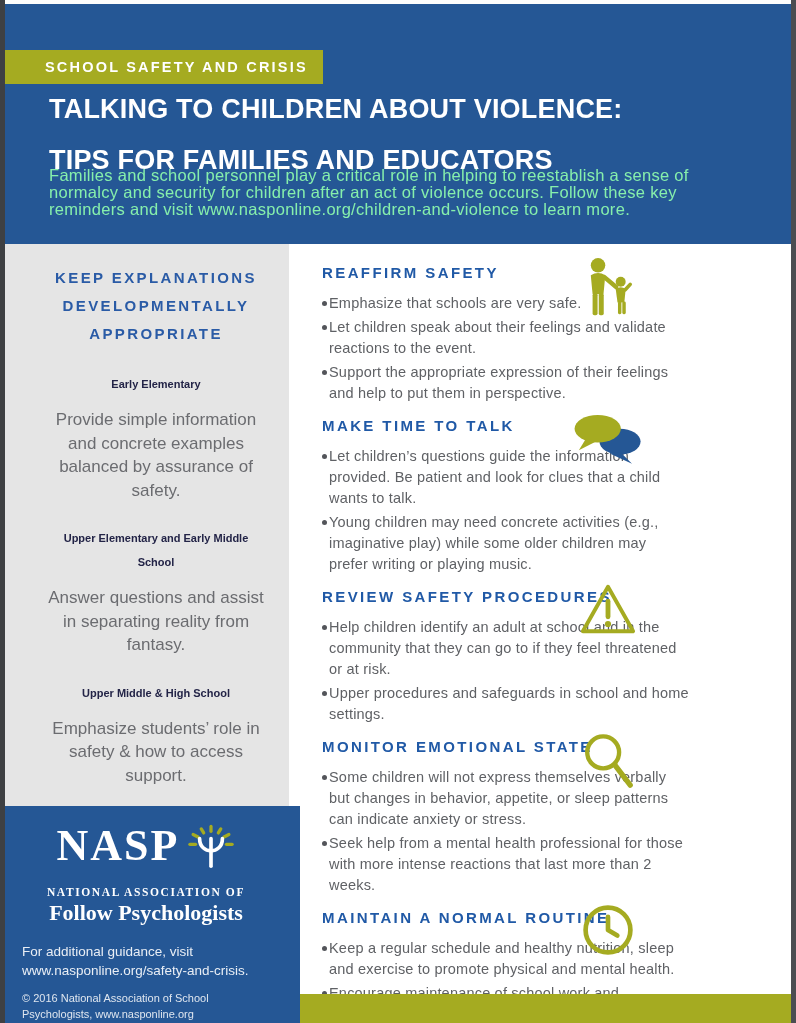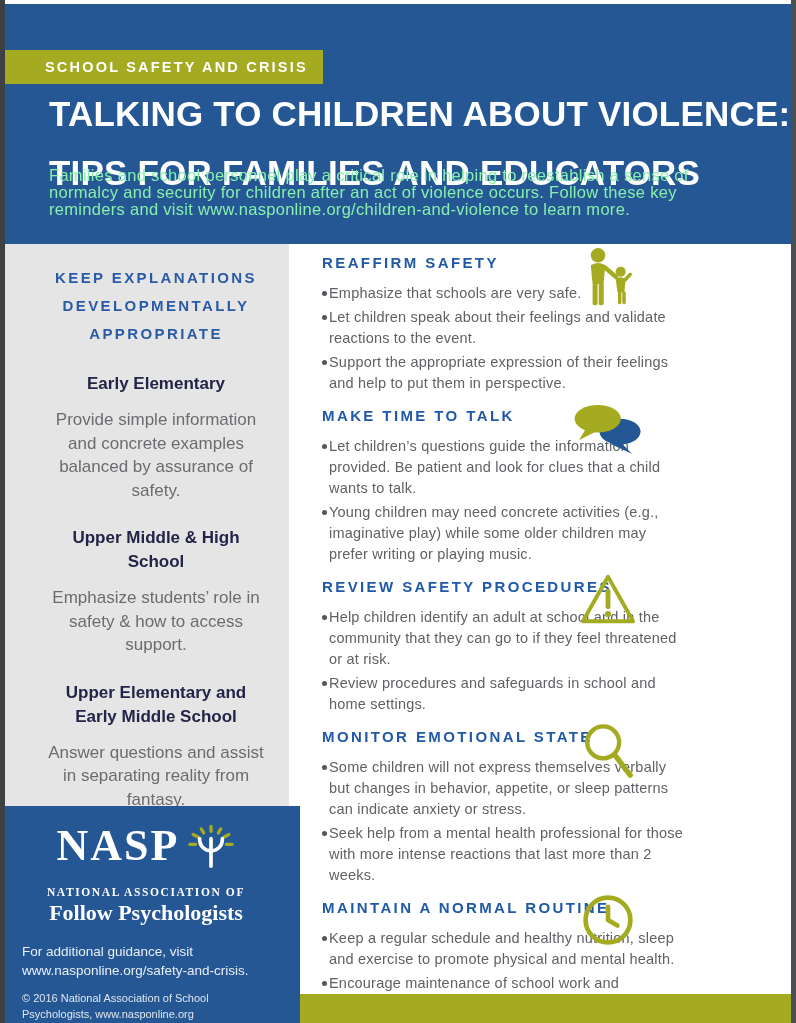--- a/index.html
+++ b/index.html
@@ -16,37 +16,37 @@
   
   .header { position:absolute; top:4px; left:5px; width:786px; height:240px; background:#255795;text-decoration:underline; }
   .badge {
     position:absolute; top:46px; left:0; width:318px; height:34px;
     background:#a5ab21; display:flex; align-items:center; padding-left:40px;
   }
   .badge span {
     color:#ffffff; font-weight:bold; font-size:14.5px; letter-spacing:2.2px;
   }
   .title { position:absolute; top:92px; left:44px; }
-  .title span { display:block; color:#ffffff; font-weight:bold; font-size:35px; letter-spacing:0.2px; line-height:1; margin-bottom:24px; }
+  .title span { display:block; color:#ffffff; font-weight:bold; font-size:27px; letter-spacing:0.2px; line-height:1; margin-bottom:24px; }
   .intro {
     position:absolute; top:163px; left:44px; max-width:672px;
     color:#86efac; font-size:16.5px; line-height:17px; letter-spacing:0.3px;
   }
 
   
   .sidebar {
     position:absolute; top:244px; left:5px; width:284px; height:562px;
     background:#e5e5e5; padding:20px 22px 0 40px; overflow:hidden;text-align:center;
   }
   .sidebar-heading {
     color:#2a5ba6; font-size:15px; font-weight:bold; letter-spacing:2.4px;
     line-height:28px; margin-bottom:14px;
   }
   .group-title {
-    color:#232447; font-size:17px; font-weight:bold; line-height:24px;
+    color:#232447; font-size:11px; font-weight:bold; line-height:24px;
     margin-top:24px; margin-bottom:12px;
   }
   .group-body { color:#6b6c70; font-size:17px; line-height:23.5px; }
 
   
   .logo-panel {
     position:absolute; top:806px; left:5px; width:295px; height:217px;
     background:#255795; padding:18px 18px 0 17px; overflow:hidden;
     font-family:"Liberation Serif","DejaVu Serif",serif;
   }
@@ -59,21 +59,21 @@
     color:#e9eef5; font-size:13.5px; line-height:19px; margin-top:16px; max-width:240px;
   }
   .copyright {
     font-family:"Liberation Sans","DejaVu Sans",sans-serif;
     color:#dfe6ef; font-size:11px; line-height:16px; margin-top:10px; max-width:250px;
   }
 
   
   .main {
     position:absolute; top:244px; left:300px; width:416px; height:750px;
-    background:#ffffff; padding:9px 0 0 22px; overflow:hidden;
+    background:#ffffff; padding:19px 0 0 22px; overflow:hidden;
   }
   .section { position:relative; margin-bottom:12px; }
   .sec-heading {
     color:#2059a6; font-size:15px; font-weight:bold; letter-spacing:2.4px;
     line-height:20px; margin-bottom:10px;
   }
   .sec-icon { position:absolute; right:72px; top:-6px; width:72px; height:66px; display:flex; justify-content:center; }
   .bullets { list-style:none; }
   .bullet { display:flex; gap:2px; margin-bottom:3px; }
   .dot { flex:0 0 5px; width:5px; height:5px; border-radius:50%; background:#53555a; margin-top:8px; }
@@ -101,27 +101,27 @@
 
 <aside class="sidebar">
   <h2 class="sidebar-heading">KEEP EXPLANATIONS DEVELOPMENTALLY APPROPRIATE</h2>
   <div id="sidebar-groups">
   <div class="sidebar-group">
     <h3 class="group-title">Early Elementary</h3>
     <p class="group-body">Provide simple information and concrete examples balanced by assurance of safety.</p>
   </div>
 
   <div class="sidebar-group">
+    <h3 class="group-title">Upper Elementary and Early Middle School</h3>
+    <p class="group-body">Answer questions and assist in separating reality from fantasy.</p>
+  </div>
+
+  <div class="sidebar-group">
     <h3 class="group-title">Upper Middle &amp; High School</h3>
     <p class="group-body">Emphasize students’ role in safety &amp; how to access support.</p>
-  </div>
-
-  <div class="sidebar-group">
-    <h3 class="group-title">Upper Elementary and Early Middle School</h3>
-    <p class="group-body">Answer questions and assist in separating reality from fantasy.</p>
   </div>
 </div>
 </aside>
 
 <div class="logo-panel">
   <div class="nasp-row">
     <span class="nasp-word">NASP</span>
     <span>
       <svg width="52" height="52" viewBox="0 0 64 64">
         <g stroke="#a5ab21" stroke-width="4" stroke-linecap="round">
@@ -211,21 +211,21 @@
             <circle cx="30" cy="43.5" r="3.2" fill="#a5ab21"></circle>
           </svg>
         </span>
     <ul class="bullets">
           <li class="bullet">
             <span class="dot"></span>
             <span class="btext">Help children identify an adult at school and in the community that they can go to if they feel threatened or at risk.</span>
           </li>
           <li class="bullet">
             <span class="dot"></span>
-            <span class="btext">Review procedures and safeguards in school and home settings.</span>
+            <span class="btext">Upper procedures and safeguards in school and home settings.</span>
           </li>
         </ul>
   </section>
 
   <section class="section">
     <h2 class="sec-heading">MONITOR EMOTIONAL STATE</h2>
     <span class="sec-icon">
           <svg width="58" height="64" viewBox="0 0 60 66">
             <circle cx="25" cy="22" r="16.5" fill="none" stroke="#a5ab21" stroke-width="4.5"></circle>
             <path d="M37 35 L53 56" stroke="#a5ab21" stroke-width="5.5" stroke-linecap="round"></path>

